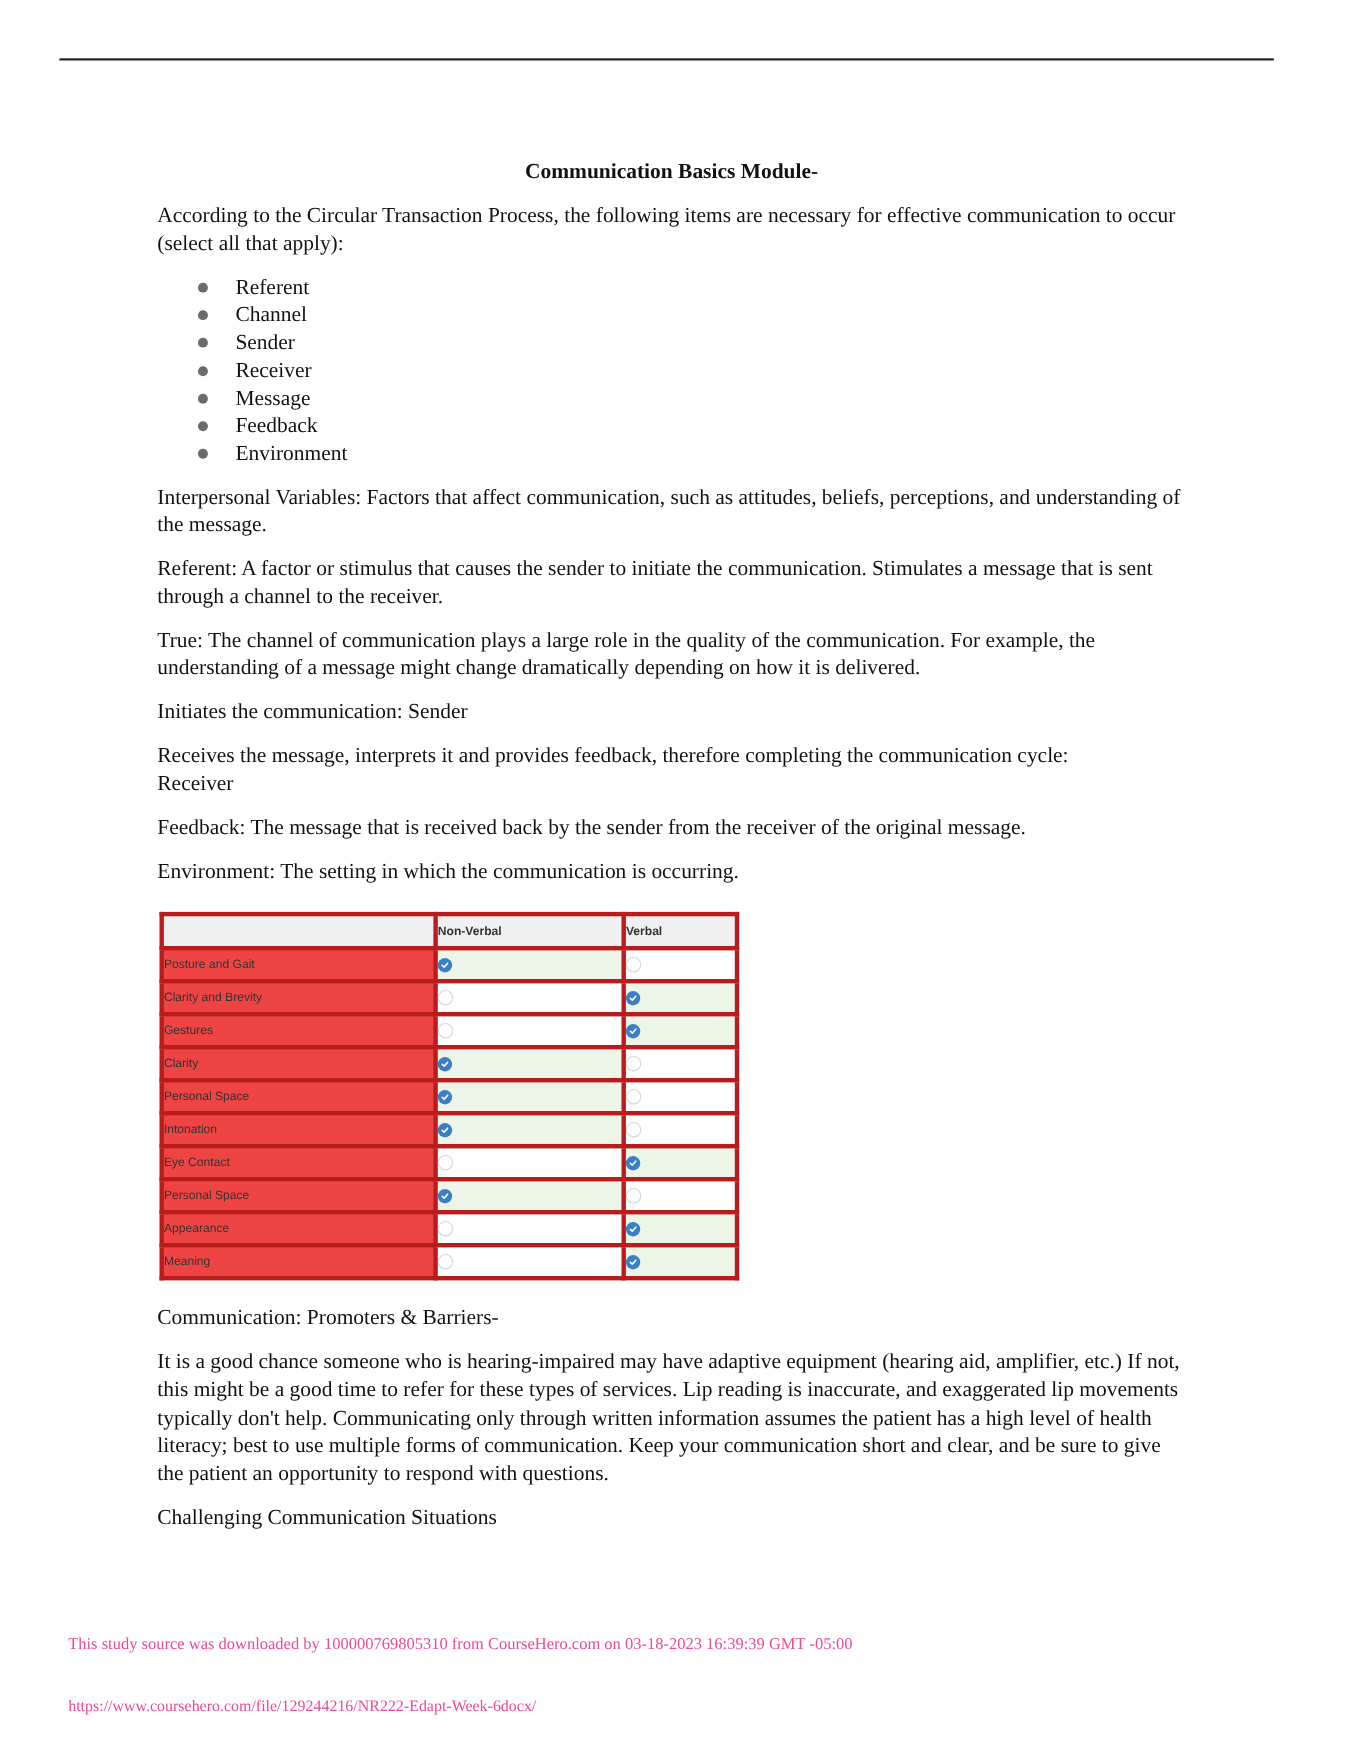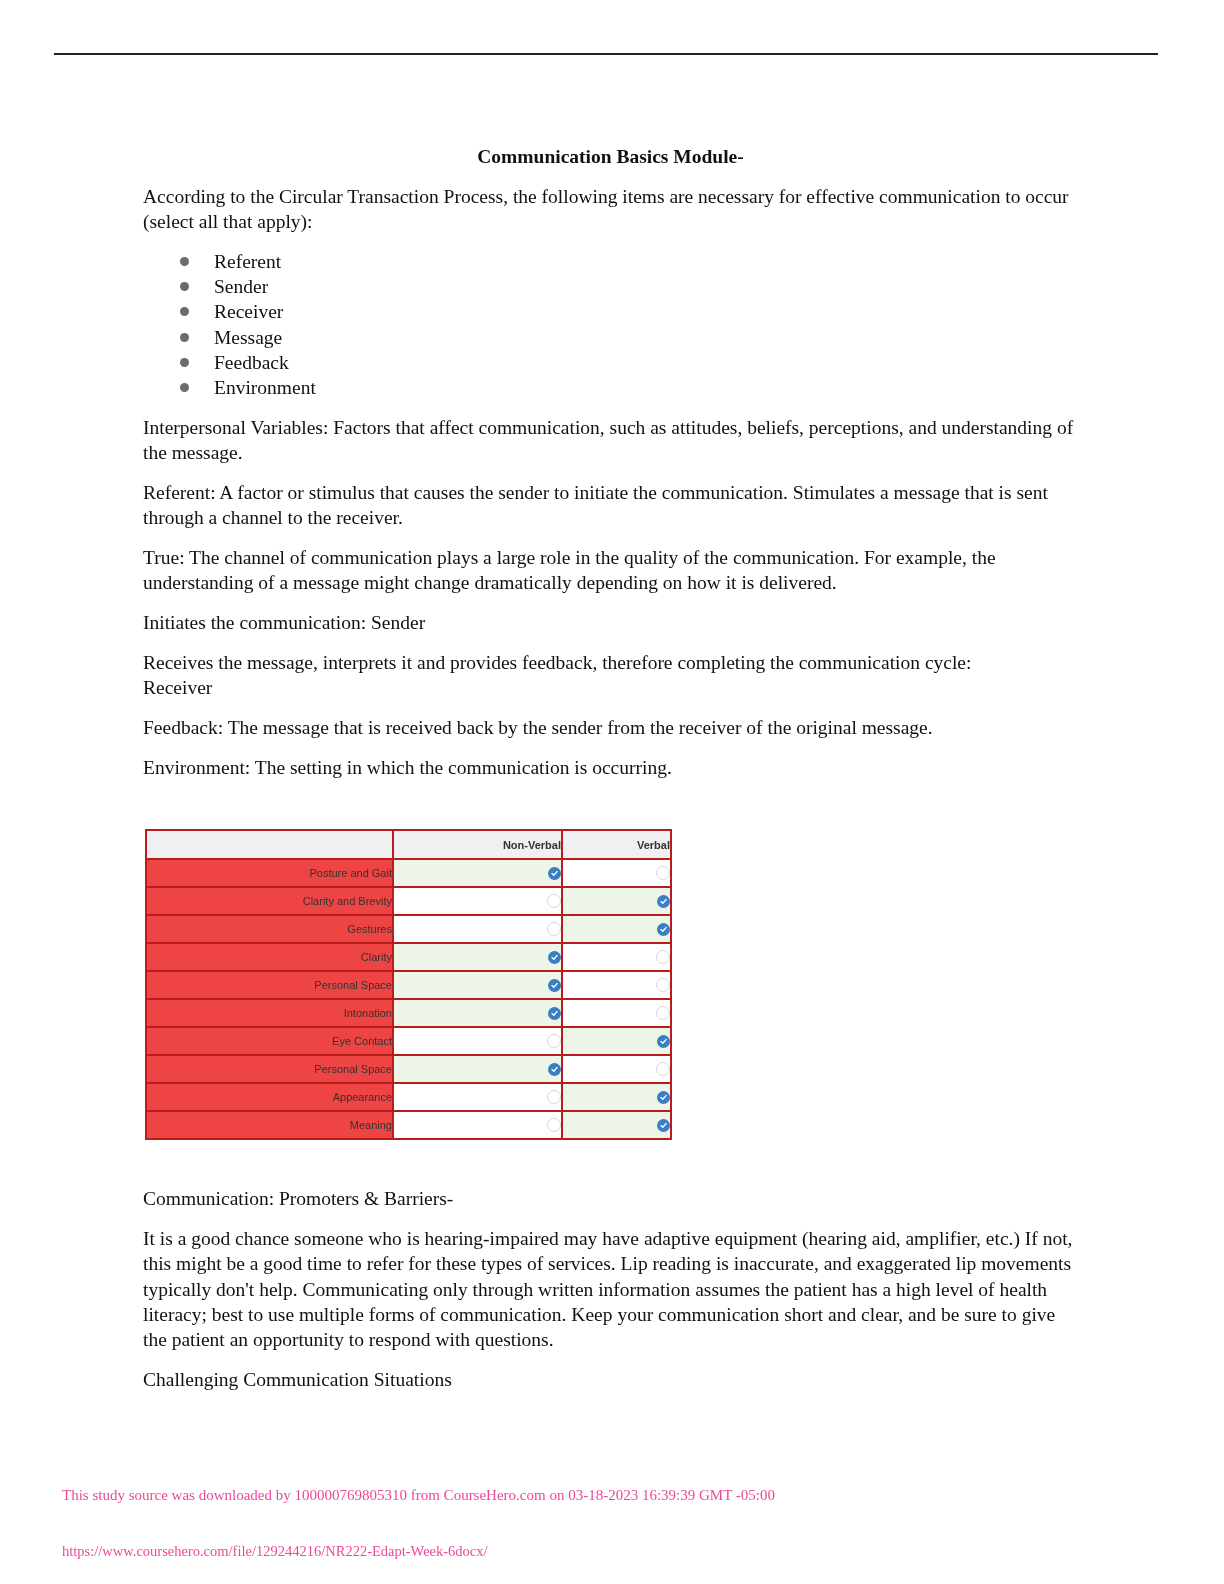--- a/index.html
+++ b/index.html
@@ -9,21 +9,21 @@
   .content { position: absolute; left: 143px; top: 142px; width: 935px; font-size: 19.5px; line-height: 25px; }
   .title { text-align: center; font-weight: bold; font-size: 19.5px; margin: 2px 0 15px 0; }
   p { margin: 0 0 15px 0; }
   ul.bullets { list-style: none; margin: 0 0 15px 0; padding: 0; }
   ul.bullets li { position: relative; padding-left: 71px; height: 25.2px; line-height: 25.2px; }
   ul.bullets li .dot { position: absolute; left: 37px; top: 8px; width: 9px; height: 9px; border-radius: 50%; background: #6b6b6b; }
   b { font-weight: normal; }
 
   .table-img { position: absolute; left: 145px; top: 829px; width: 527px; border-collapse: collapse;
                font-family: "Liberation Sans", "DejaVu Sans", sans-serif; font-size: 11px; color: #333; }
-  .table-img td, .table-img th { border: 2px solid #b91c1c; text-align: right; height: 26px; padding: 0; }
+  .table-img td, .table-img th { border: 4px solid #b91c1c; text-align: left; height: 26px; padding: 0; }
   .table-img th { background: #f0f0f0; font-weight: bold; height: 27px; color: #333; }
   .table-img th.c0 { width: 245px; }
   .table-img th.c1 { width: 167px; }
   .table-img td.on { background: #edf5e8; }
   .table-img td.label { background: #ef4444; }
   .check { display: inline-block; width: 13px; height: 13px; border-radius: 50%; background: #3a7fc4; vertical-align: middle; position: relative; }
   .check svg { position: absolute; left: 3px; top: 3px; }
   .radio { display: inline-block; width: 12px; height: 12px; border-radius: 50%; border: 1px solid #d8d8d8; background: #fff; vertical-align: middle; }
 
   .section2 { position: absolute; left: 143px; top: 1186px; width: 935px; font-size: 19.5px; line-height: 25.2px; }
@@ -36,20 +36,21 @@
 <body>
 
 <div class="top-rule"></div>
 
 <div class="content">
   <div class="title">Communication Basics Module-</div>
   <p>According to the Circular Transaction Process, the following items are necessary for effective communication to occur (select all that apply):</p>
 
   <ul class="bullets">
     <li><span class="dot"></span><span>Referent</span></li>
+    <li><span class="dot"></span><span>Channel</span></li>
     <li><span class="dot"></span><span>Sender</span></li>
     <li><span class="dot"></span><span>Receiver</span></li>
     <li><span class="dot"></span><span>Message</span></li>
     <li><span class="dot"></span><span>Feedback</span></li>
     <li><span class="dot"></span><span>Environment</span></li>
   </ul>
 
   <p><b>Interpersonal Variables</b><span>: Factors that affect communication, such as attitudes, beliefs, perceptions, and understanding of the message.</span></p>
   <p><b>Referent</b><span>: A factor or stimulus that causes the sender to initiate the communication. Stimulates a message that is sent through a channel to the receiver.</span></p>
   <p><b>True</b><span>: The channel of communication plays a large role in the quality of the communication. For example, the understanding of a message might change dramatically depending on how it is delivered.</span></p>

